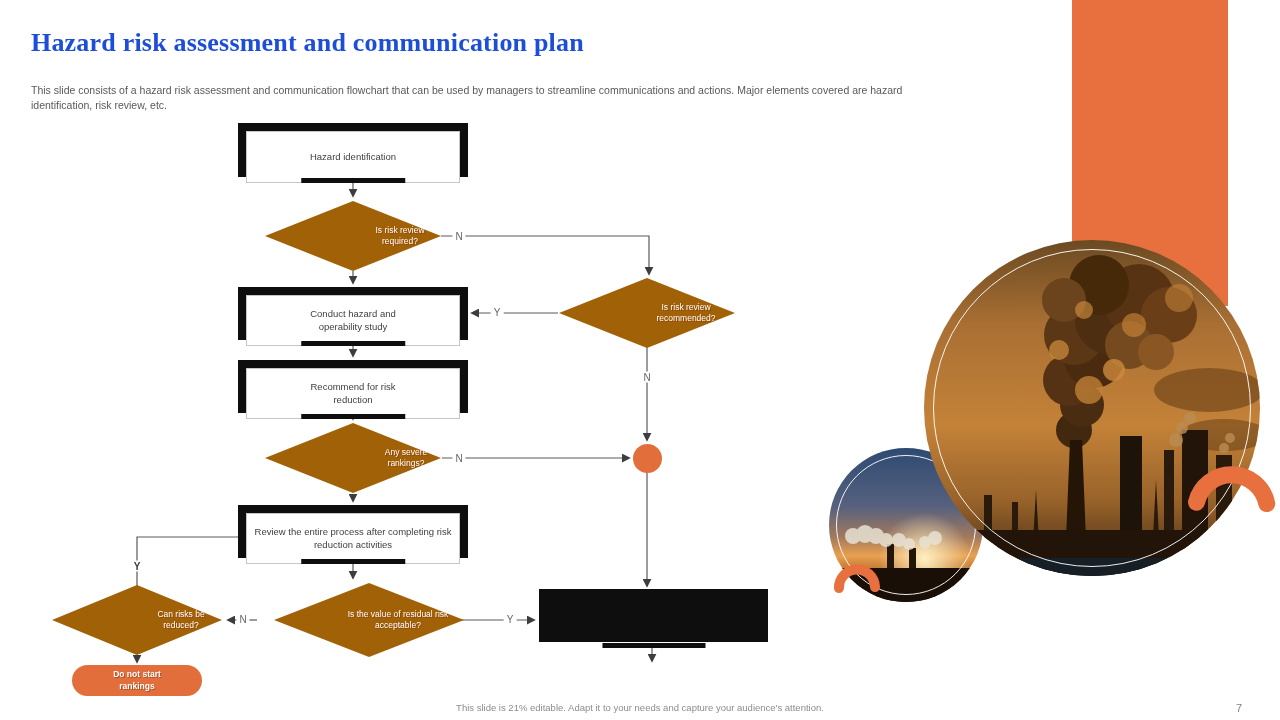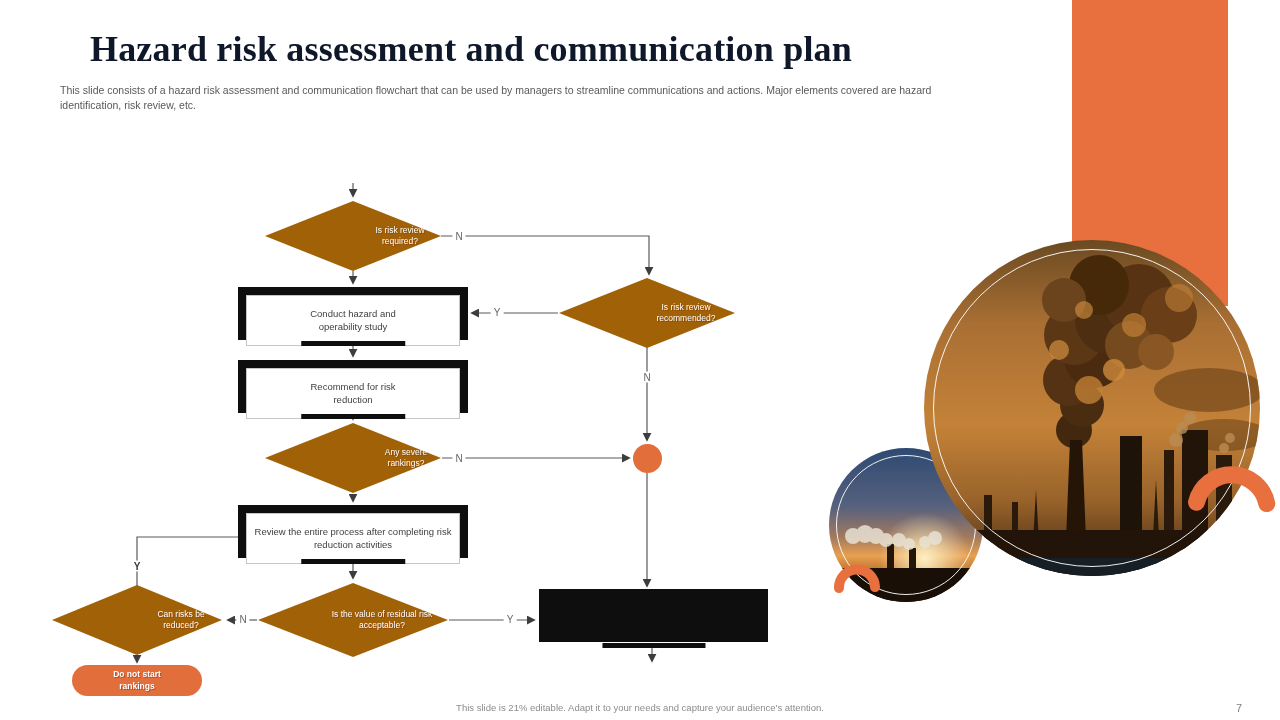--- a/index.html
+++ b/index.html
@@ -5,25 +5,25 @@
   html,body { margin:0; padding:0; background:#e9e9e9; }
   .slide {
     position:relative; width:1280px; height:720px; margin:0 auto;
     background:#ffffff; overflow:hidden;
     font-family:"Liberation Sans", sans-serif;
   }
   
   .title {
     position:absolute; left:31px; top:28px; width:880px;
     font-family:"Liberation Serif", "DejaVu Serif", serif;
-    font-size:36px; font-weight:700; color:#0f172a; letter-spacing:.2px;text-align:center;
+    font-size:26px; font-weight:700; color:#1d4ed8; letter-spacing:.2px;
   }
   .subtitle {
     position:absolute; left:31px; top:83px; width:900px;
-    font-size:10.5px; color:#595959; line-height:1.4;margin-left:29px;
+    font-size:10.5px; color:#595959; line-height:1.4;
   }
   
   .pbox { position:absolute; background:#0e0e0e; }
   .pbox-inner {
     position:absolute; left:8px; right:8px; top:8px; bottom:-6px;
     background:#ffffff; border:1px solid #c6c6c6; box-sizing:border-box;
     display:flex; align-items:center; justify-content:center; text-align:center;
     font-size:9.5px; color:#404040; line-height:1.35;
   }
   .pbox-bar {
@@ -213,20 +213,26 @@
   </svg>
 
   <span class="blabel" style="left:459px; top:236px;">N</span>
   <span class="blabel" style="left:497px; top:312px;">Y</span>
   <span class="blabel" style="left:647px; top:377px;">N</span>
   <span class="blabel" style="left:459px; top:458px;">N</span>
   <span class="blabel" style="left:243px; top:619px;">N</span>
   <span class="blabel" style="left:510px; top:619px;">Y</span>
   <span class="blabel bold" style="left:137px; top:566px;">Y</span>
 
+  <div class="pbox" style="left:238px; top:123px; width:230px; height:54px;">
+    <div class="pbox-inner">
+        <span>Hazard identification</span>
+      </div>
+    <div class="pbox-bar"></div>
+  </div>
 
   <div class="pbox" style="left:238px; top:287px; width:230px; height:53px;">
     <div class="pbox-inner">
         <span style="max-width:122px;">Conduct hazard and operability study</span>
       </div>
     <div class="pbox-bar"></div>
   </div>
 
   <div class="pbox" style="left:238px; top:360px; width:230px; height:53px;">
     <div class="pbox-inner">
@@ -248,21 +254,21 @@
 
   <div class="diamond" style="left:265px; top:201px; width:176px; height:70px;">
     <span style="max-width:82px;">Is risk review required?</span>
   </div>
   <div class="diamond" style="left:265px; top:423px; width:176px; height:70px;">
     <span style="max-width:70px;">Any severe rankings?</span>
   </div>
   <div class="diamond" style="left:559px; top:278px; width:176px; height:70px;">
     <span style="max-width:98px;">Is risk review recommended?</span>
   </div>
-  <div class="diamond" style="left:258px; top:583px; width:190px; height:74px;">
+  <div class="diamond" style="left:274px; top:583px; width:190px; height:74px;">
     <span style="max-width:132px;">Is the value of residual risk acceptable?</span>
   </div>
   <div class="diamond" style="left:52px; top:585px; width:170px; height:70px;">
     <span style="max-width:82px;">Can risks be reduced?</span>
   </div>
 
   <div class="node-circle"></div>
 
   <div class="pill" style="left:72px; top:665px; width:130px; height:31px;">
     <span style="max-width:72px;">Do not start rankings</span>

